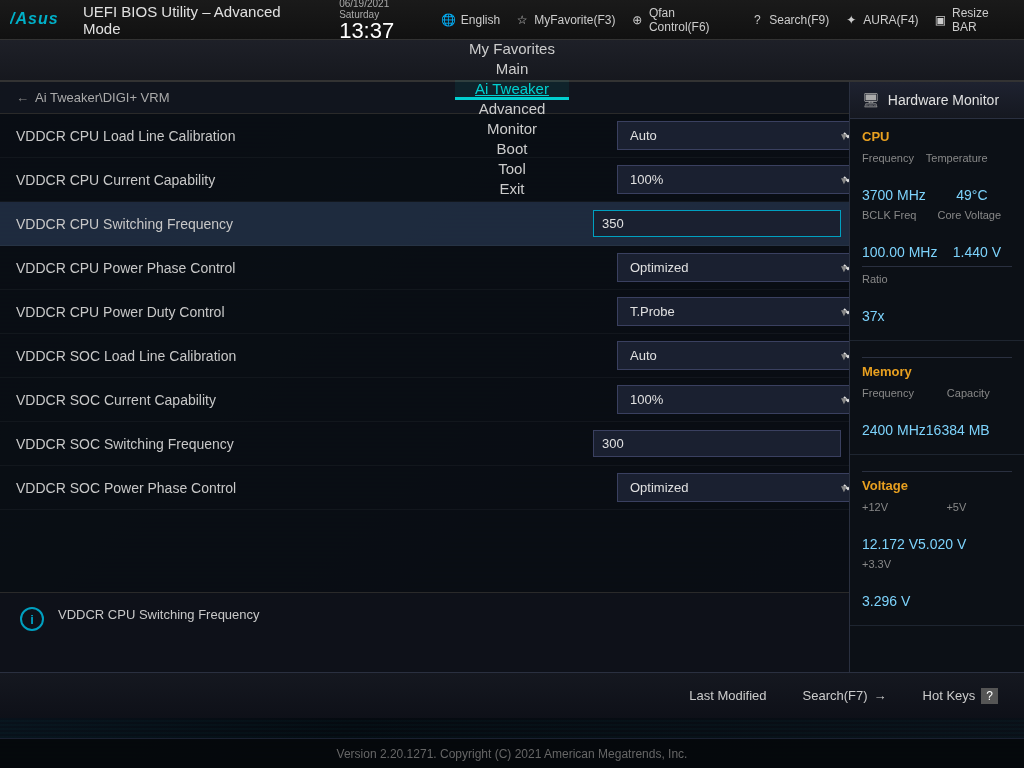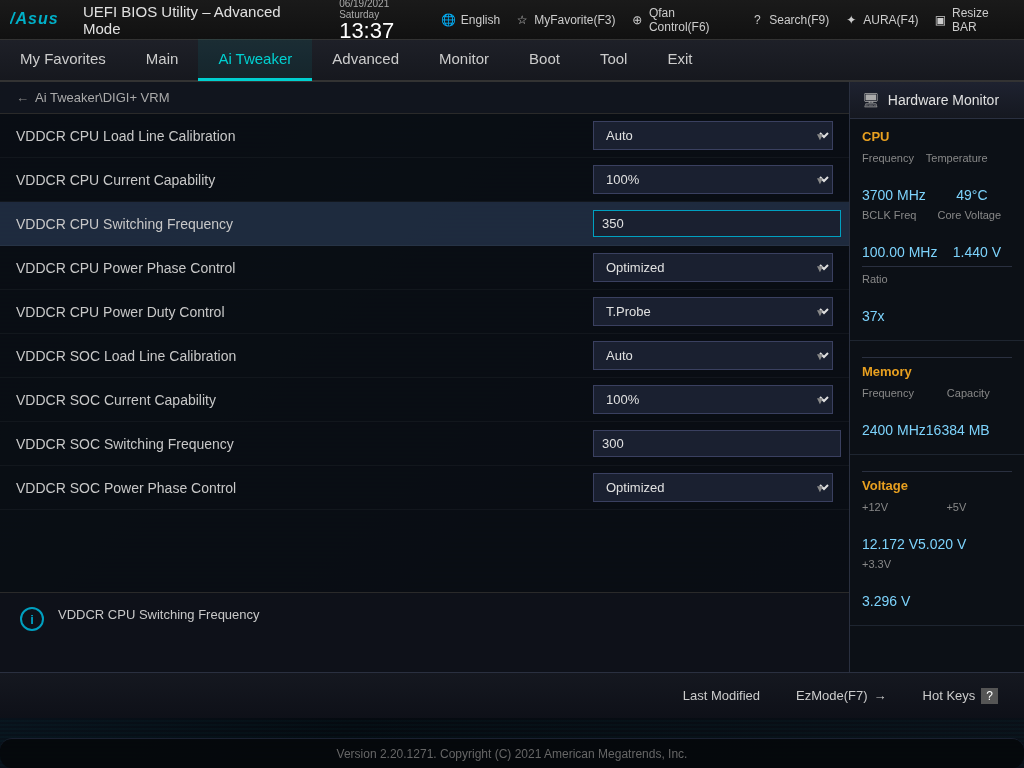--- a/index.html
+++ b/index.html
@@ -112,38 +112,40 @@
 
     
     .main-nav {
       position: relative;
       z-index: 10;
       background: linear-gradient(180deg, #1e2028 0%, #16181e 100%);
       height: 42px;
       display: flex;
       align-items: center;
       border-bottom: 2px solid #333;
+      flex-direction: column;
     }
 
     .nav-item {
       padding: 0 20px;
       height: 42px;
       display: flex;
       align-items: center;
       font-size: 15px;
       cursor: pointer;
       color: #ccc;
       border-bottom: 3px solid transparent;
       transition: all 0.2s;
     }
 
     .nav-item.active {
       color: #00d0d0;
       border-bottom: 3px solid #00d0d0;
       background: rgba(0,200,200,0.08);
+      text-decoration: underline;
     }
 
     
     .content-area {
       position: relative;
       z-index: 5;
       display: flex;
       height: calc(768px - 40px - 42px - 50px - 46px);
     }
 
@@ -203,20 +205,21 @@
       color: #c8c8c8;
     }
 
     .setting-value {
       width: 240px;
     }
 
     .select-wrapper {
       position: relative;
       width: 100%;
+      margin-left: 24px;
     }
 
     .select-wrapper::after {
       content: '▼';
       position: absolute;
       right: 8px;
       top: 50%;
       transform: translateY(-50%);
       color: #888;
       font-size: 10px;
@@ -349,21 +352,20 @@
       left: 0;
       right: 0;
       background: rgba(5,8,12,0.95);
       height: 30px;
       display: flex;
       align-items: center;
       justify-content: center;
       font-size: 12px;
       color: #666;
       border-top: 1px solid #1a2030;
-      border-radius: 12px;
     }
 
     select {
       background: #1a2030;
       border: 1px solid #3a4060;
       color: #e0e0e0;
       padding: 5px 28px 5px 8px;
       font-size: 13px;
       width: 240px;
       cursor: pointer;
@@ -651,21 +653,21 @@
 
   </div>
 
 </div>
 
 <div class="bottom-bar">
   <div class="bottom-btn">
     <span>Last Modified</span>
   </div>
   <div class="bottom-btn">
-    <span>EzMode(F7)</span>
+    <span>Search(F7)</span>
     <span>→</span>
   </div>
   <div class="bottom-btn">
     <span>Hot Keys</span>
     <span style="background:#555;color:#fff;padding:1px 5px;font-size:12px;">?</span>
   </div>
 </div>
 
 <div class="footer-text">
   <span>Version 2.20.1271. Copyright (C) 2021 American Megatrends, Inc.</span>

